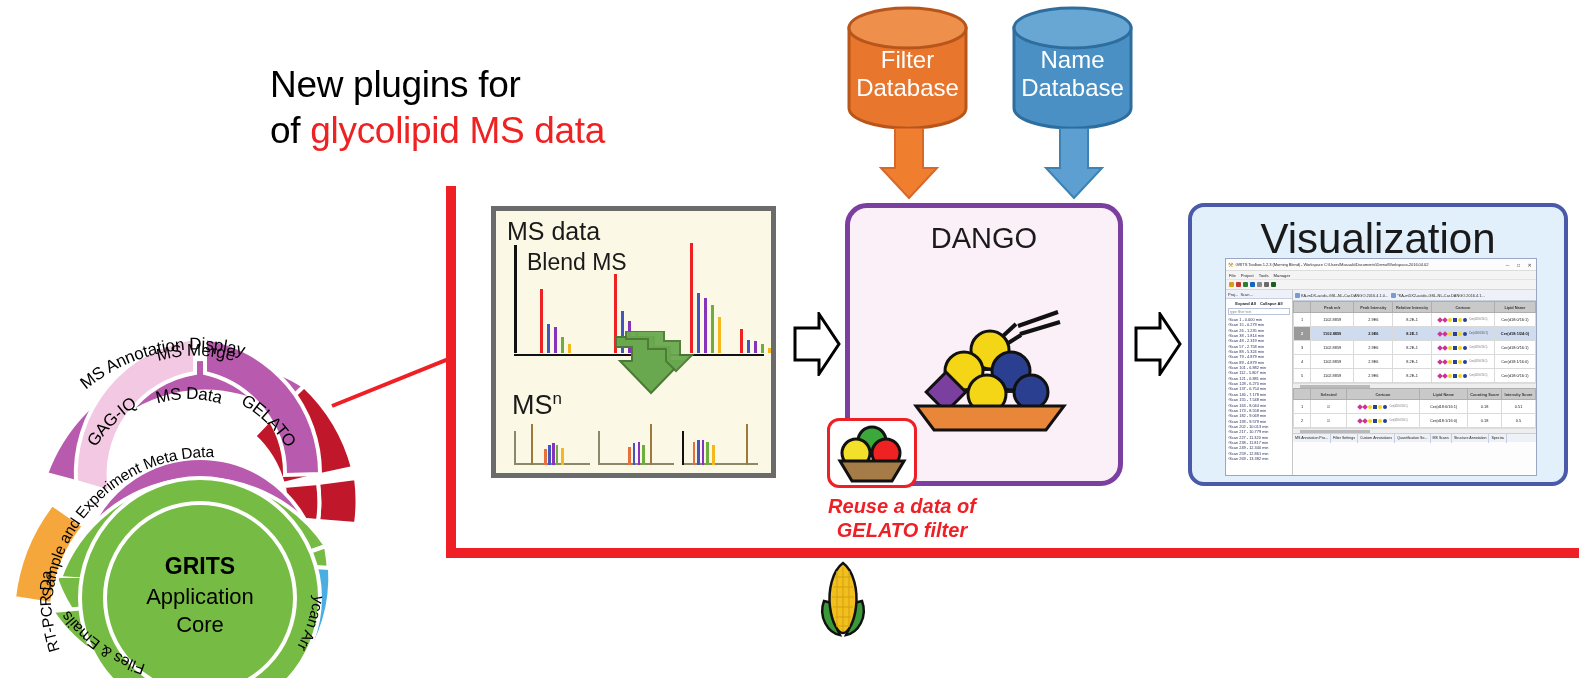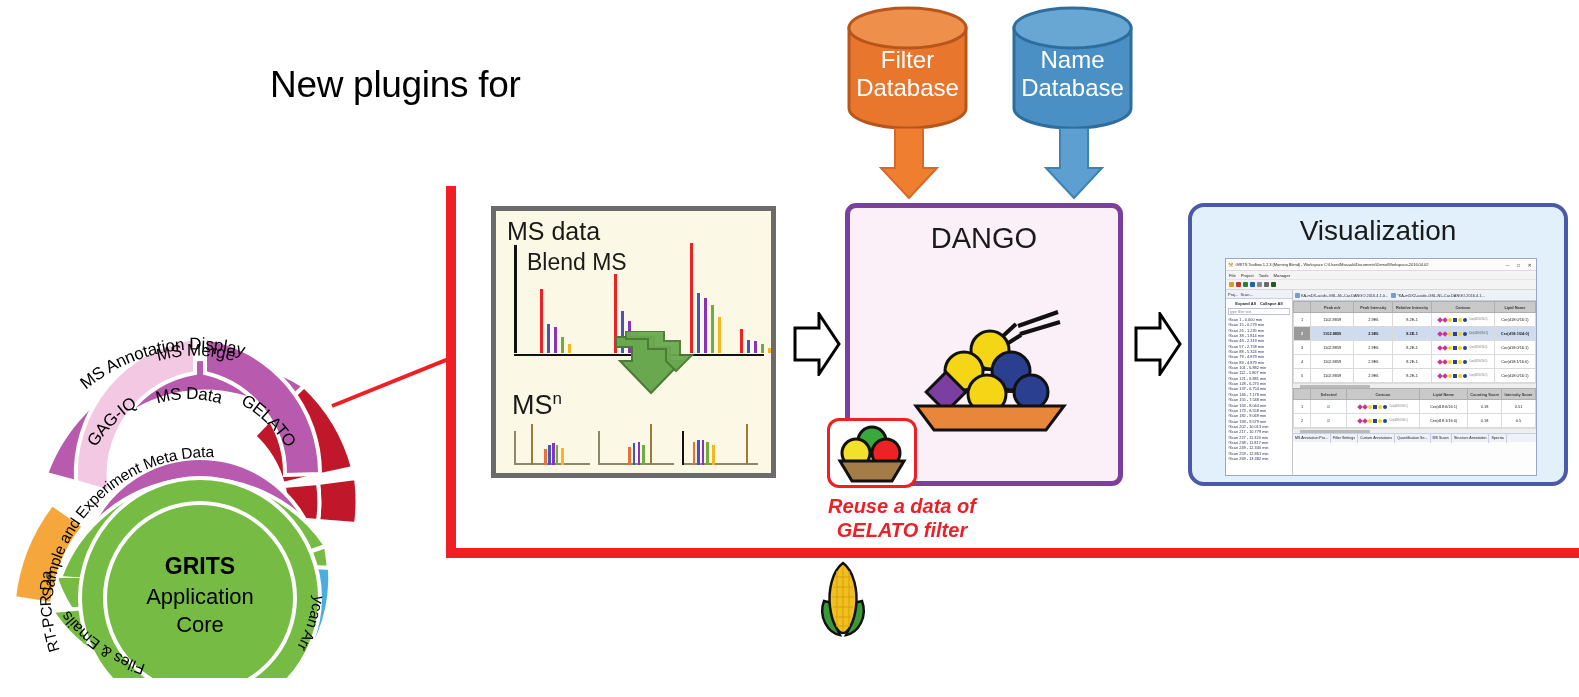--- a/index.html
+++ b/index.html
@@ -63,21 +63,21 @@
 
   
   .cyl-label {
     position:absolute; left:0; width:100%; text-align:center;
     color:#fff; font-size:24px; line-height:1.17;
   }
 
   
   #dango-box {
     left:845px; top:203px; width:278px; height:283px;
-    background:#fcf0f8; border:5px solid #7b3fa0; border-radius:11px;
+    background:#fcf0f8; border:5px solid #7b3fa0; border-radius:22px;
   }
   #dango-title {
     left:0; top:14px; width:100%; text-align:center;
     font-size:29px; color:#1a1a1a; line-height:1.17;
   }
   #gelato-badge {
     left:827px; top:418px; width:90px; height:70px;
     background:#fff; border:3px solid #ee2026; border-radius:12px;
   }
   #reuse-text {
@@ -86,21 +86,21 @@
     font-size:20px; line-height:1.2;
   }
 
   
   #vis-box {
     left:1188px; top:203px; width:380px; height:283px;
     background:#e1f0fb; border:4px solid #4a5aa8; border-radius:16px;
   }
   #vis-title {
     left:0; top:8px; width:100%; text-align:center;
-    font-size:28px; color:#1a1a1a;
+    font-size:42px; color:#1a1a1a;
   }
 
   
   #app-win {
     left:33px; top:51px; width:312px; height:218px;
     background:#f2f2f2; border:1px solid #9aa6c2;
     font-family:"Liberation Sans", sans-serif; overflow:hidden;
   }
   #app-titlebar {
     height:12px; background:#fcfcfc; border-bottom:1px solid #dcdcdc;
@@ -188,20 +188,21 @@
   #gt-text {
     font-size:40px; font-style:italic; font-weight:bold; color:#1a1a1a;
     letter-spacing:0.5px; margin-left:8px;
   }
 </style>
 </head>
 <body>
 
 <div class="abs" id="title-block">
   <div>New plugins for</div>
+  <div><span>of </span><span class="red-word">glycolipid MS data</span></div>
 </div>
 
 <div class="abs" id="red-frame-v"></div>
 <div class="abs" id="red-frame-h"></div>
 <div class="abs" id="red-leader"></div>
 
 <div class="abs" id="sunburst">
 <svg width="400" height="400" viewBox="0 0 400 400">
   <defs>
     <path id="p-msmerge" d="M 92,120 A 140,140 0 0 1 300,120"></path>

